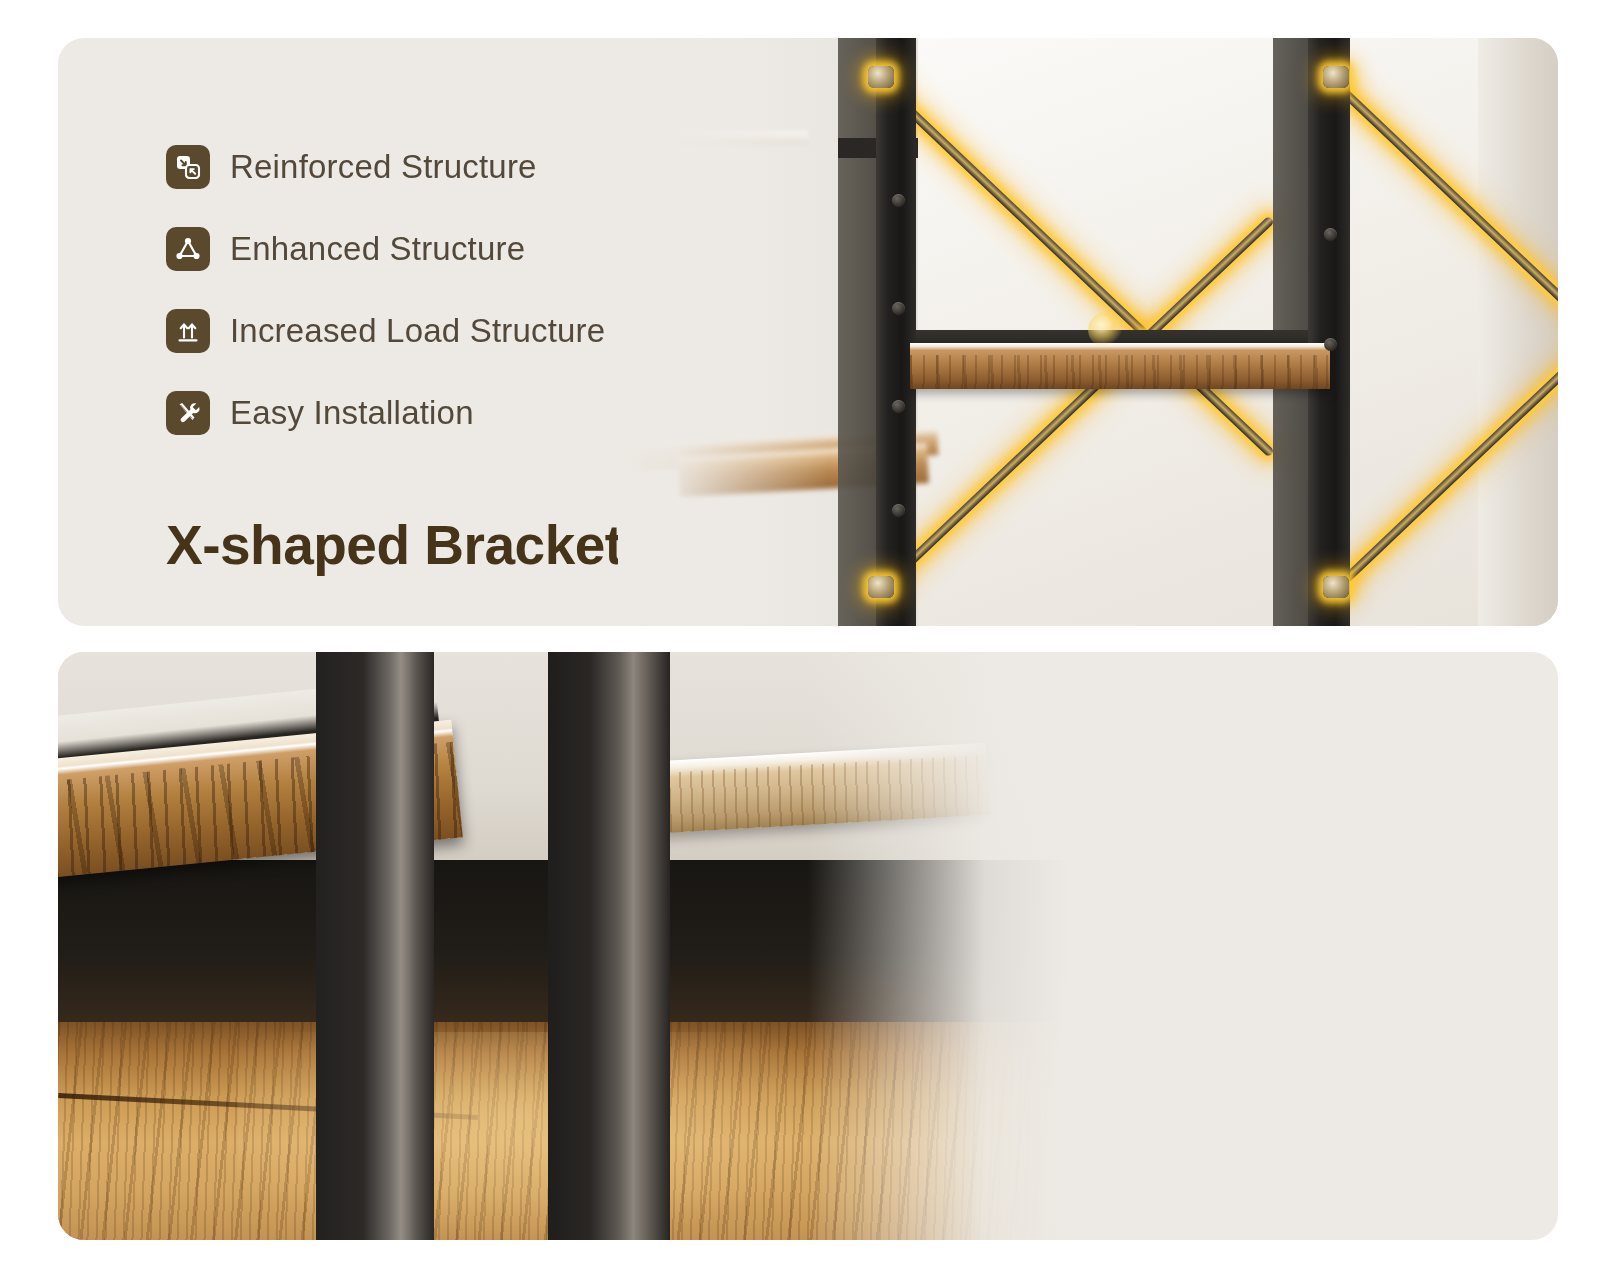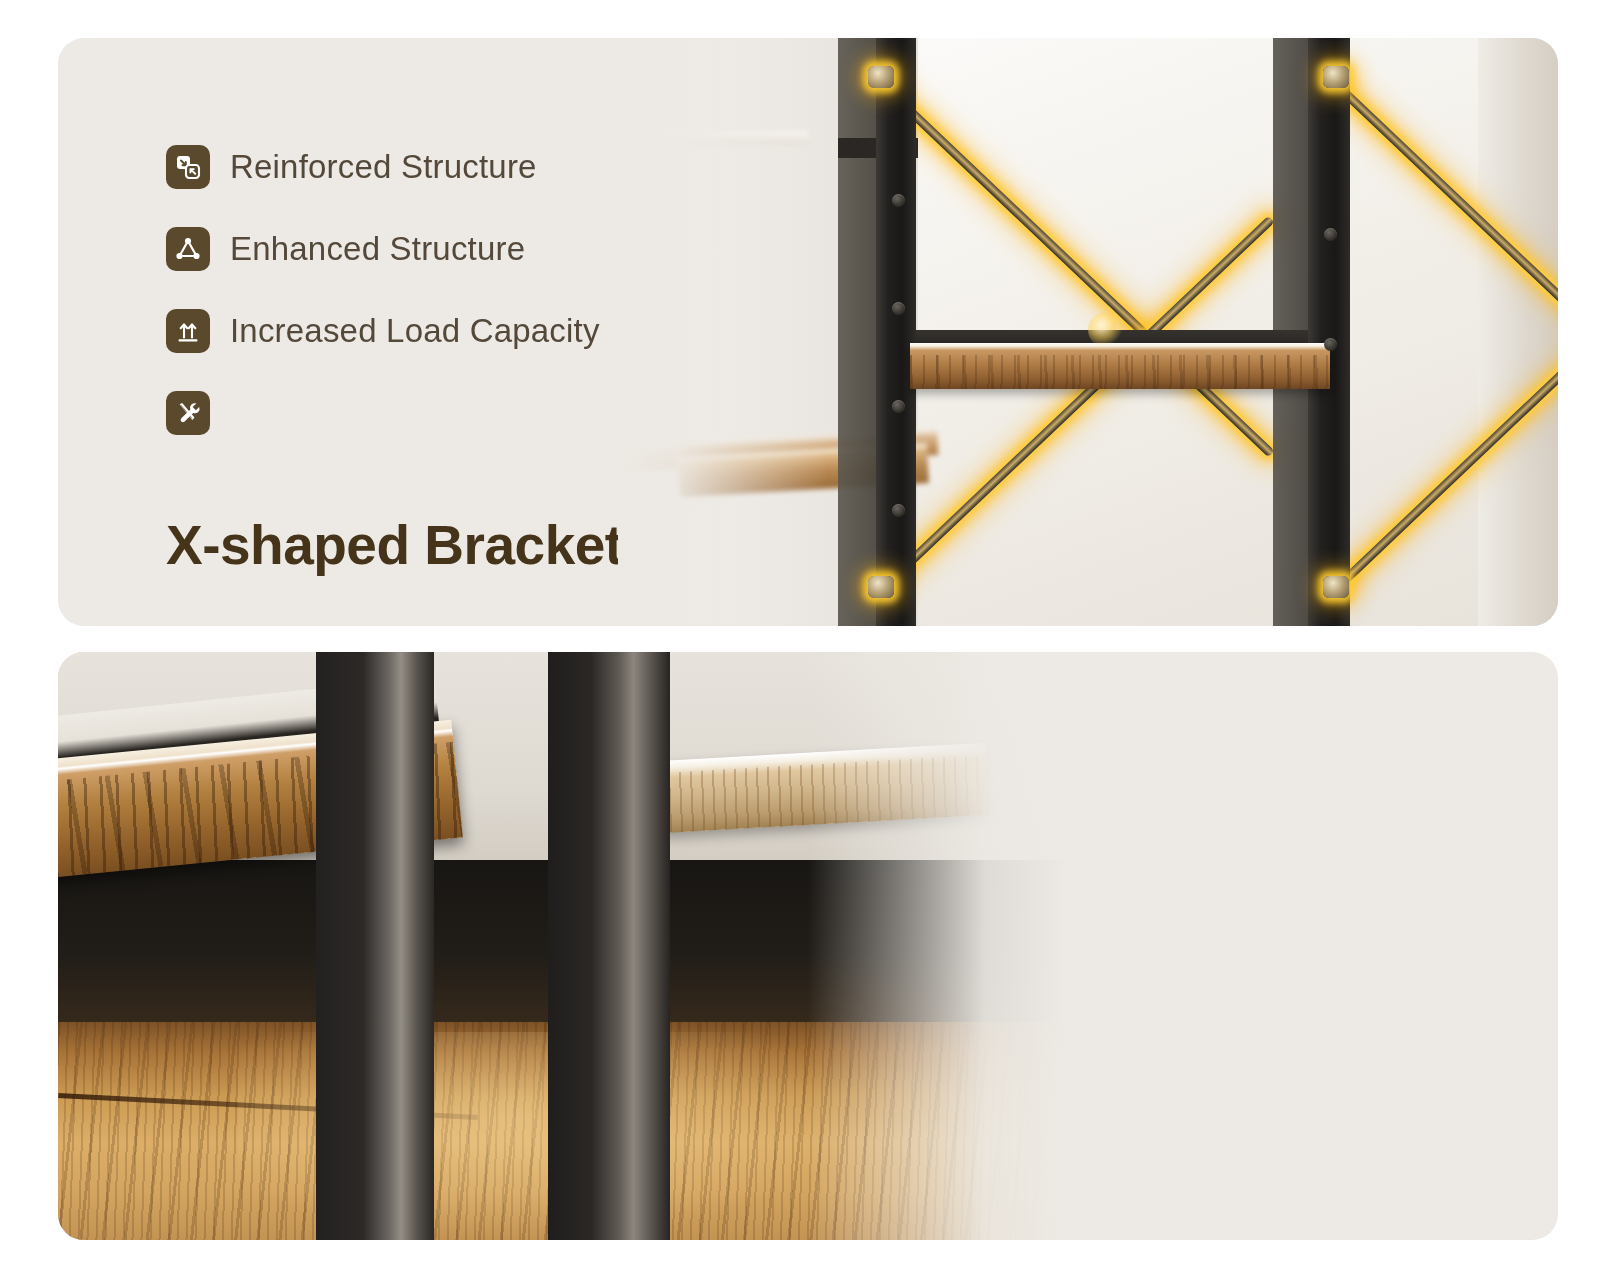--- a/index.html
+++ b/index.html
@@ -431,31 +431,32 @@
       </div>
 
       <div class="feature-row">
         <span class="feature-icon">
           <svg width="28" height="28" viewBox="0 0 28 28">
             <path d="M10 20.5 L10 7.5 M10 7.5 L6.7 11.2 M10 7.5 L13.3 11.2" stroke="#fff" stroke-width="2.1" stroke-linecap="round" stroke-linejoin="round" fill="none"></path>
             <path d="M18 20.5 L18 7.5 M18 7.5 L14.7 11.2 M18 7.5 L21.3 11.2" stroke="#fff" stroke-width="2.1" stroke-linecap="round" stroke-linejoin="round" fill="none"></path>
             <rect x="4.5" y="22.2" width="19" height="2.3" rx="1.1" fill="#fff"></rect>
           </svg>
         </span>
-        <span class="feature-label">Increased Load Capacity</span>
+        <span class="feature-label">Increased Load Structure</span>
       </div>
 
       <div class="feature-row">
         <span class="feature-icon">
           <svg width="28" height="28" viewBox="0 0 28 28">
             <path d="M5.6 5.2 L8.2 4 L20.5 18.5 L18.4 21 Z" fill="#fff"></path>
             <path d="M6.6 5.8 L18.2 19.5" stroke="#5b492d" stroke-width="1" opacity=".65"></path>
             <path d="M22.4 4.6 a4.6 4.6 0 0 0-6 6 L7.3 19.2 a2.3 2.3 0 1 0 3.3 3.3 L19.2 13.9 a4.6 4.6 0 0 0 6-6 L21.9 11.2 L18.6 7.9 Z" fill="#fff"></path>
           </svg>
         </span>
+        <span class="feature-label">Easy Installation</span>
       </div>
 
     </div>
 
     <div class="section-title title-top">X-shaped Bracket</div>
   </div>
 
   <div class="panel panel-bottom">
 
     <div class="photo-bottom">

